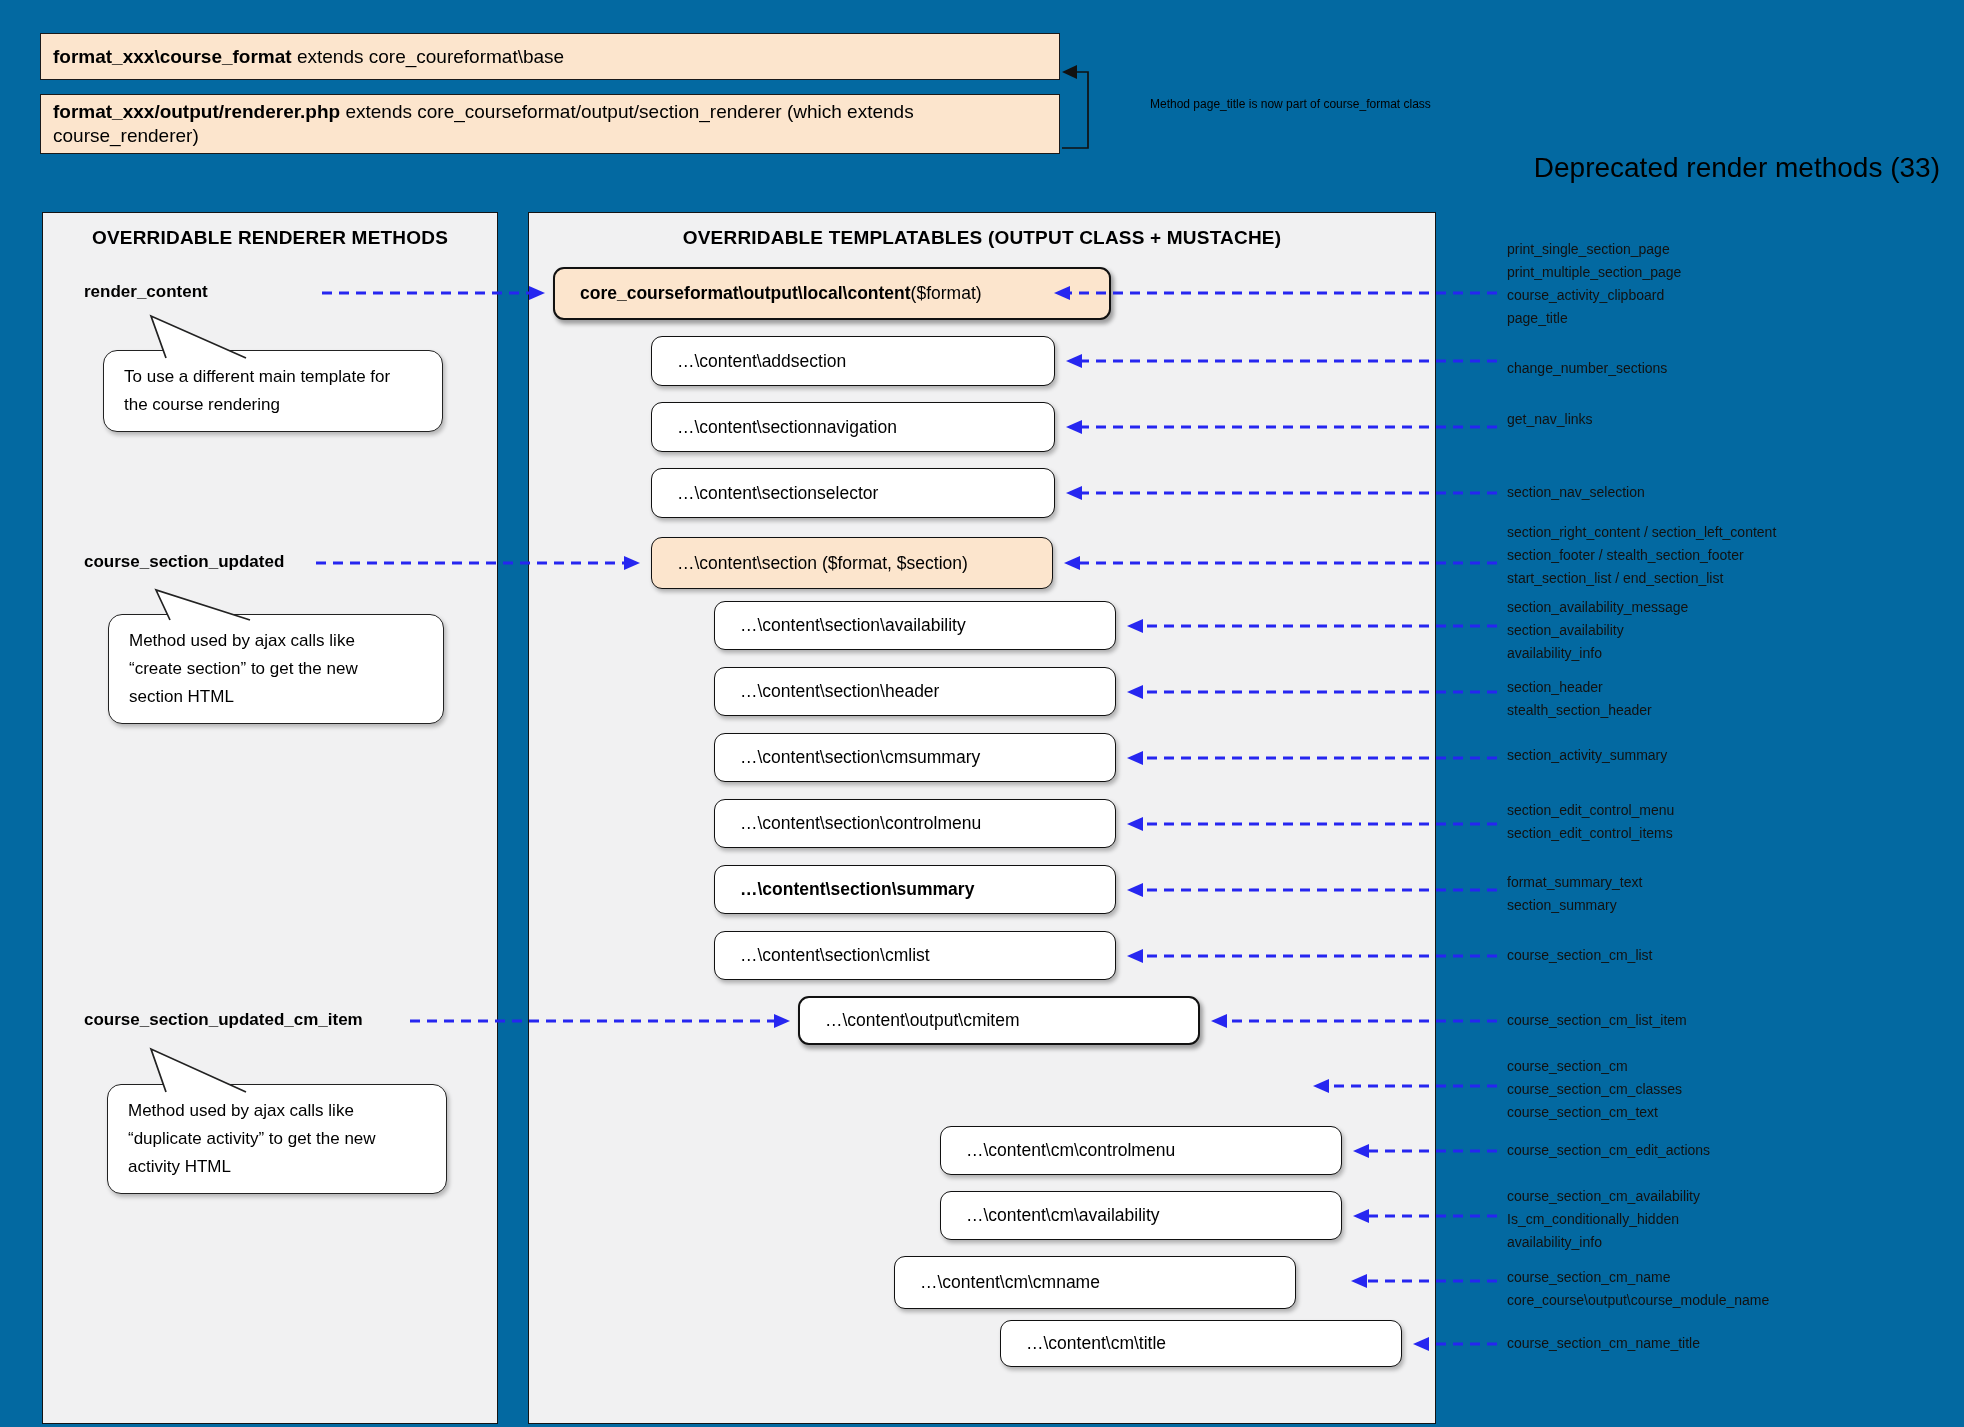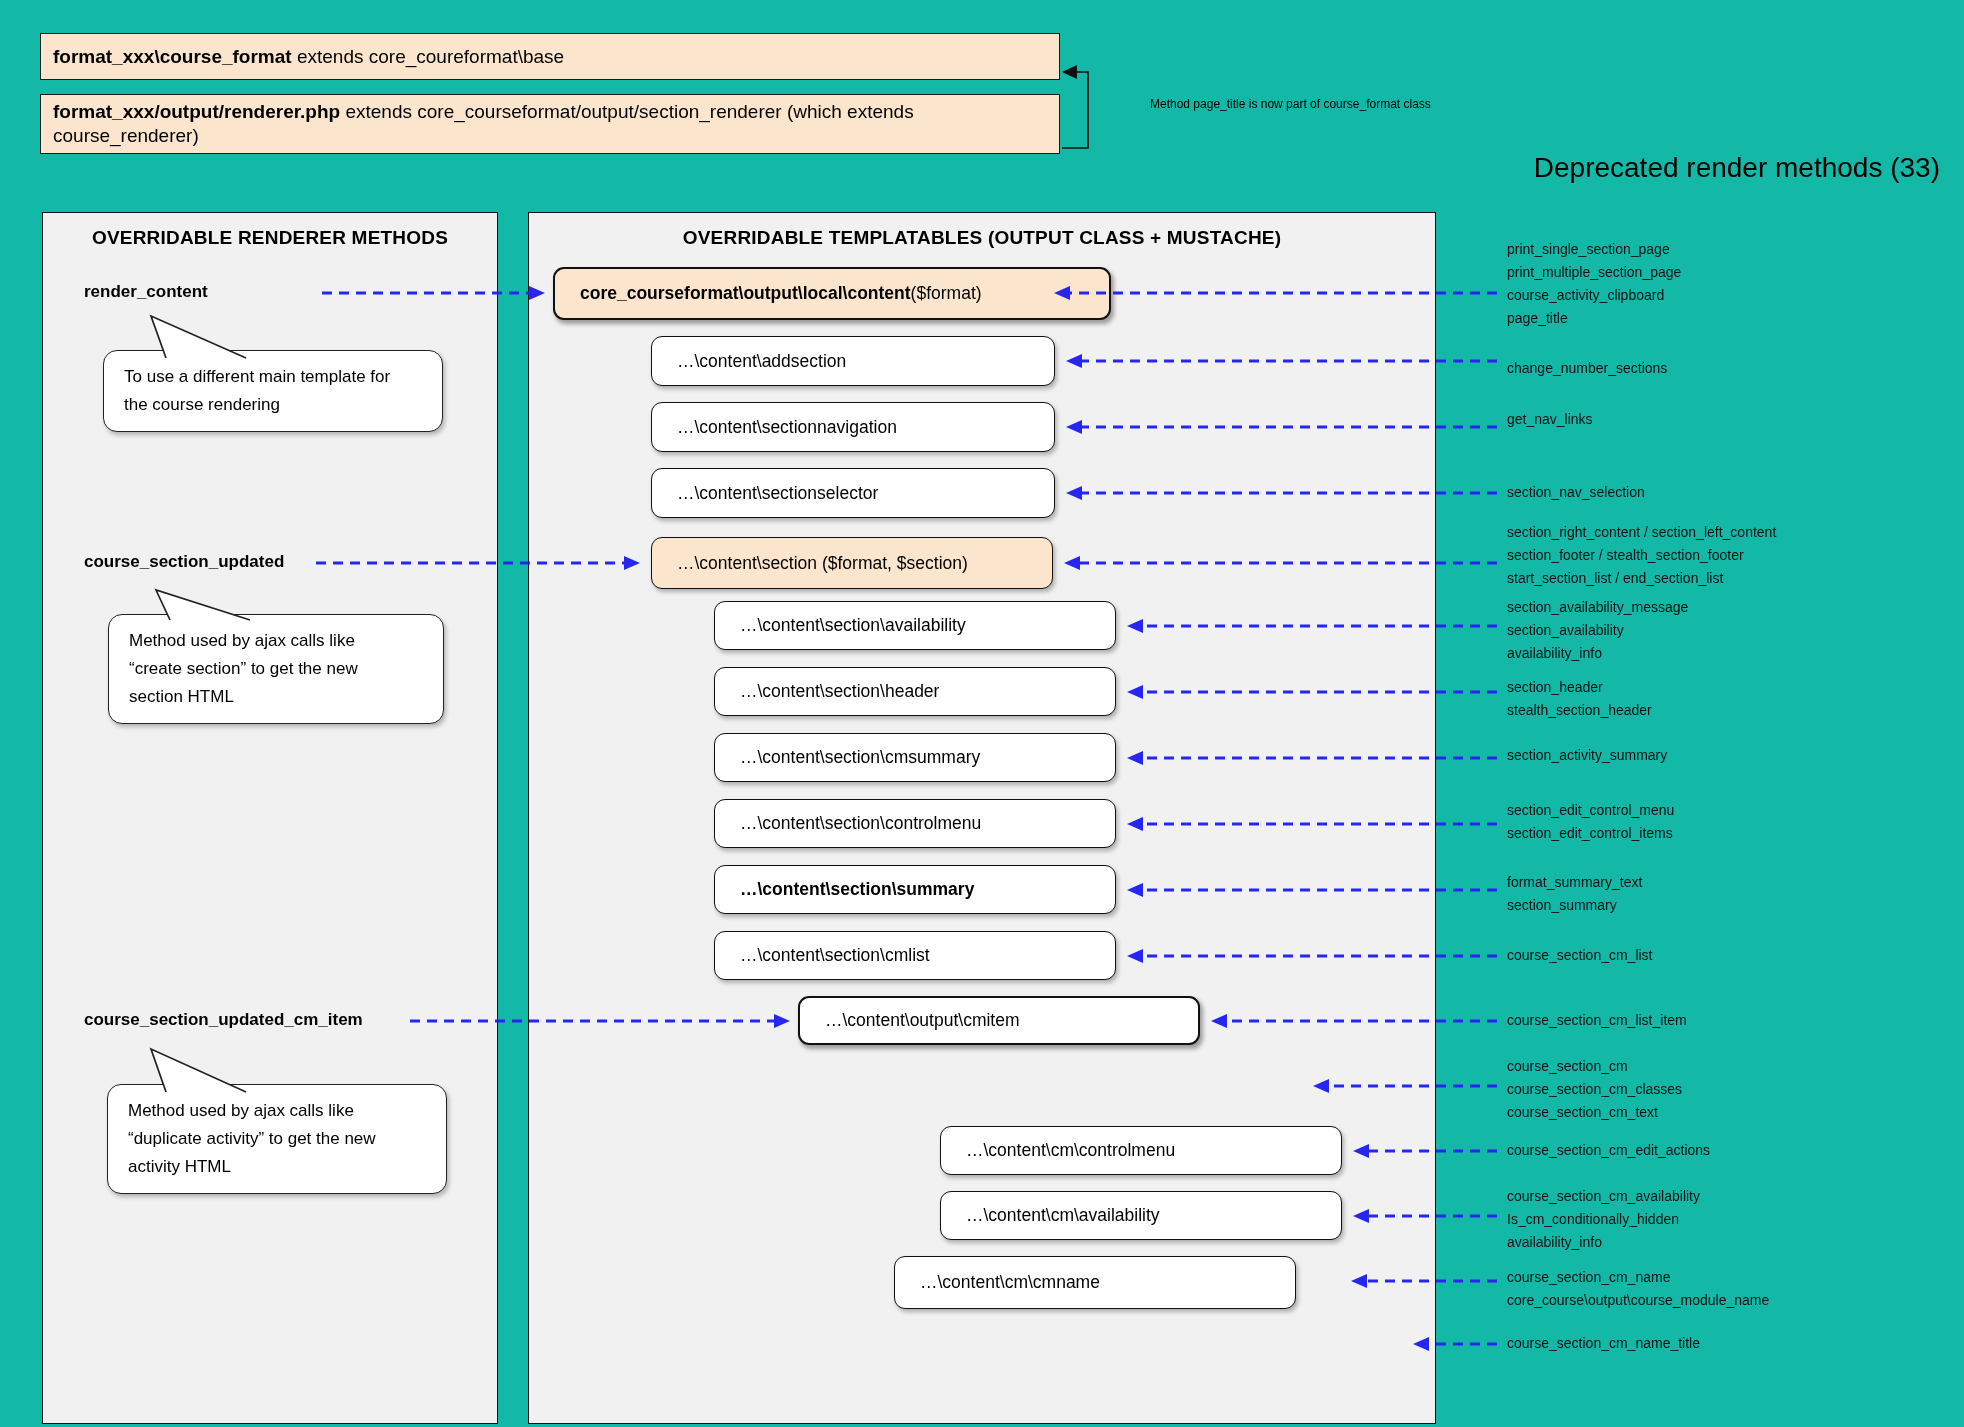--- a/index.html
+++ b/index.html
@@ -1,17 +1,17 @@
 <!DOCTYPE html>
 <html style="--accent: #fce5cd; --panel: #f1f1f2; --arrow: #2626f0;"><head>
 <meta charset="utf-8">
 <style>
   html,body{margin:0;padding:0;background:#fff;}
   .stage{
-    position:relative;width:1964px;height:1427px;background:#14b8a6;
+    position:relative;width:1964px;height:1427px;background:#0369a1;
     font-family:"Liberation Sans","DejaVu Sans",sans-serif;color:#000;overflow:hidden;
   }
   .topbox{
     position:absolute;background:var(--accent,#fce5cd);border:1.8px solid #1a1a1a;
     font-size:19px;line-height:24px;padding:5px 12px;box-sizing:border-box;
     display:flex;align-items:center;flex-wrap:wrap;
   }
   .topbox .tb-inner{display:block;}
   .bold{font-weight:bold;}
   .panel{
@@ -174,20 +174,21 @@
     <div class="tbox" style="left: 714px; top: 601px; width: 402px; height: 49px;">…\content\section\availability</div>
     <div class="tbox" style="left: 714px; top: 667px; width: 402px; height: 49px;">…\content\section\header</div>
     <div class="tbox" style="left: 714px; top: 733px; width: 402px; height: 49px;">…\content\section\cmsummary</div>
     <div class="tbox" style="left: 714px; top: 799px; width: 402px; height: 49px;">…\content\section\controlmenu</div>
     <div class="tbox" style="left: 714px; top: 865px; width: 402px; height: 49px; font-weight: bold;">…\content\section\summary</div>
     <div class="tbox" style="left: 714px; top: 931px; width: 402px; height: 49px;">…\content\section\cmlist</div>
     <div class="tbox strong" style="left: 798px; top: 996px; width: 402px; height: 49px;">…\content\output\cmitem</div>
     <div class="tbox" style="left: 940px; top: 1126px; width: 402px; height: 49px;">…\content\cm\controlmenu</div>
     <div class="tbox" style="left: 940px; top: 1191px; width: 402px; height: 49px;">…\content\cm\availability</div>
     <div class="tbox" style="left: 894px; top: 1256px; width: 402px; height: 53px;">…\content\cm\cmname</div>
+    <div class="tbox" style="left: 1000px; top: 1320px; width: 402px; height: 47px;">…\content\cm\title</div>
     <div class="dep-group" style="top: 238px;">
       <div>print_single_section_page</div>
       <div>print_multiple_section_page</div>
       <div>course_activity_clipboard</div>
       <div>page_title</div>
     </div>
     <div class="dep-group" style="top: 357px;">
       <div>change_number_sections</div>
     </div>
     <div class="dep-group" style="top: 408px;">

